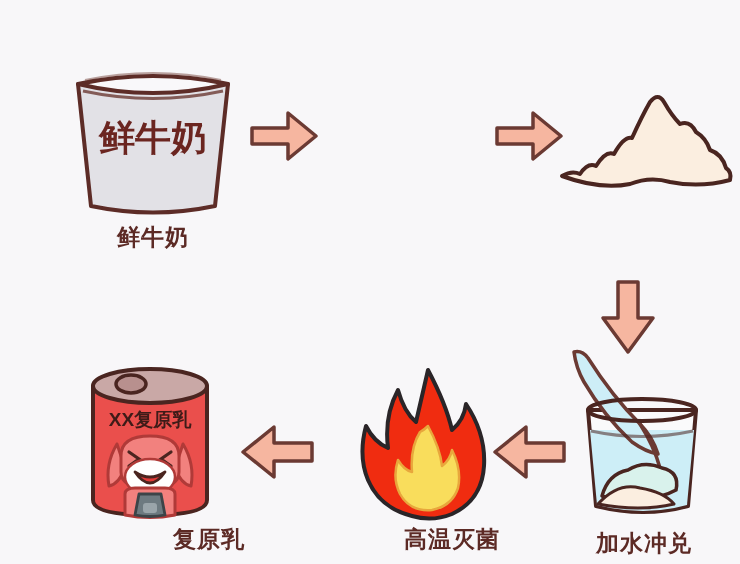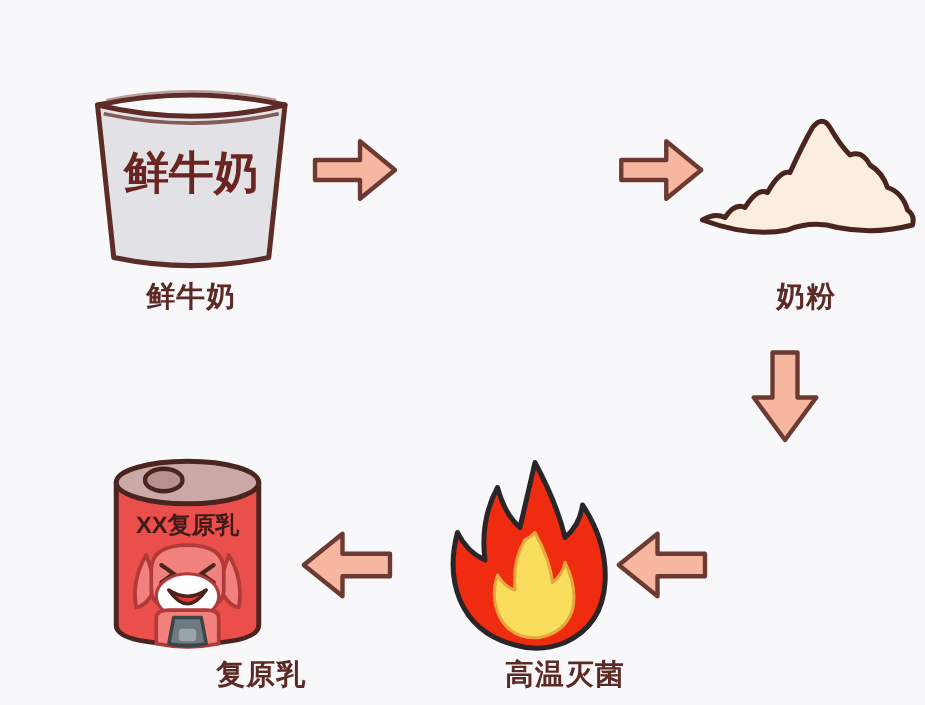--- a/index.html
+++ b/index.html
@@ -98,27 +98,48 @@
   </svg>
 
   <div class="stage" id="stage-milk-powder">
     <svg class="stage-art" width="190" height="170" viewBox="0 0 190 170">
       <path d="M12 118 Q22 112 30 116 Q38 104 46 108 Q56 92 64 96
                Q74 78 82 80 Q92 58 100 44 Q108 34 114 44
                Q122 58 130 66 Q140 62 146 74 Q156 80 160 92
                Q172 96 176 110 Q182 114 180 122
                Q150 130 120 124 Q100 118 80 126 Q50 132 12 118 Z" fill="#fbeee0" stroke="#4a2520" stroke-width="4" stroke-linejoin="round"></path>
     </svg>
-    <div class="stage-label lbl-top">奶粉</div>
   </div>
 
   <svg class="arrow" id="arrow-3" width="60" height="78" viewBox="0 0 60 78">
     <path d="M20 4 L40 4 L40 40 L55 40 L30 74 L5 40 L20 40 Z" fill="#f6b6a0" stroke="#6b3a33" stroke-width="3.5" stroke-linejoin="round"></path>
   </svg>
 
+  <div class="stage" id="stage-add-water">
+    <svg class="stage-art" width="192" height="180" viewBox="0 0 192 180">
+
+      <path d="M40 62 L48 158 Q96 170 140 158 L148 62 Z" fill="#ffffff" fill-opacity="0.35" stroke="#4a2520" stroke-width="4" stroke-linejoin="round"></path>
+
+      <path d="M42 82 L49 157 Q96 169 139 157 L146 82 Z" fill="#cdeef7"></path>
+
+      <path d="M26 4 Q34 2 40 10 Q64 48 92 76 Q104 88 110 106
+               Q98 104 84 94 Q56 68 36 34 Q28 20 26 4 Z" fill="#cdeef7" stroke="#6b3a33" stroke-width="3.5" stroke-linejoin="round"></path>
+
+      <path d="M92 76 Q106 98 112 120 Q116 134 114 146" fill="none" stroke="#6b3a33" stroke-width="3.5" stroke-linecap="round"></path>
+
+      <ellipse cx="94" cy="62" rx="54" ry="11" fill="none" stroke="#4a2520" stroke-width="4"></ellipse>
+
+      <path d="M43 83 Q94 94 145 83" fill="none" stroke="#4a2520" stroke-width="3" opacity="0.55"></path>
+
+      <path d="M54 148 Q60 126 80 122 Q96 112 114 120 Q132 124 128 142
+               Q110 152 86 150 Q66 152 54 148 Z" fill="#d9f2ec" stroke="#4a2520" stroke-width="3.5" stroke-linejoin="round"></path>
+      <path d="M50 156 Q70 134 92 140 Q116 144 126 156 Q92 164 50 156 Z" fill="#fbeee0" stroke="#4a2520" stroke-width="3" stroke-linejoin="round"></path>
+    </svg>
+    <div class="stage-label">加水冲兑</div>
+  </div>
 
   <svg class="arrow" id="arrow-4" width="78" height="60" viewBox="0 0 78 60">
     <path d="M74 21 L36 21 L36 5 L5 30 L36 55 L36 39 L74 39 Z" fill="#f6b6a0" stroke="#6b3a33" stroke-width="3.5" stroke-linejoin="round"></path>
   </svg>
 
   <div class="stage" id="stage-high-heat">
     <svg class="stage-art" width="170" height="170" viewBox="0 0 170 170" style="left:6px; top:4px;">
 
       <path d="M92 6 Q110 40 116 66 Q128 56 130 40
                Q150 70 148 102 Q146 136 116 150

